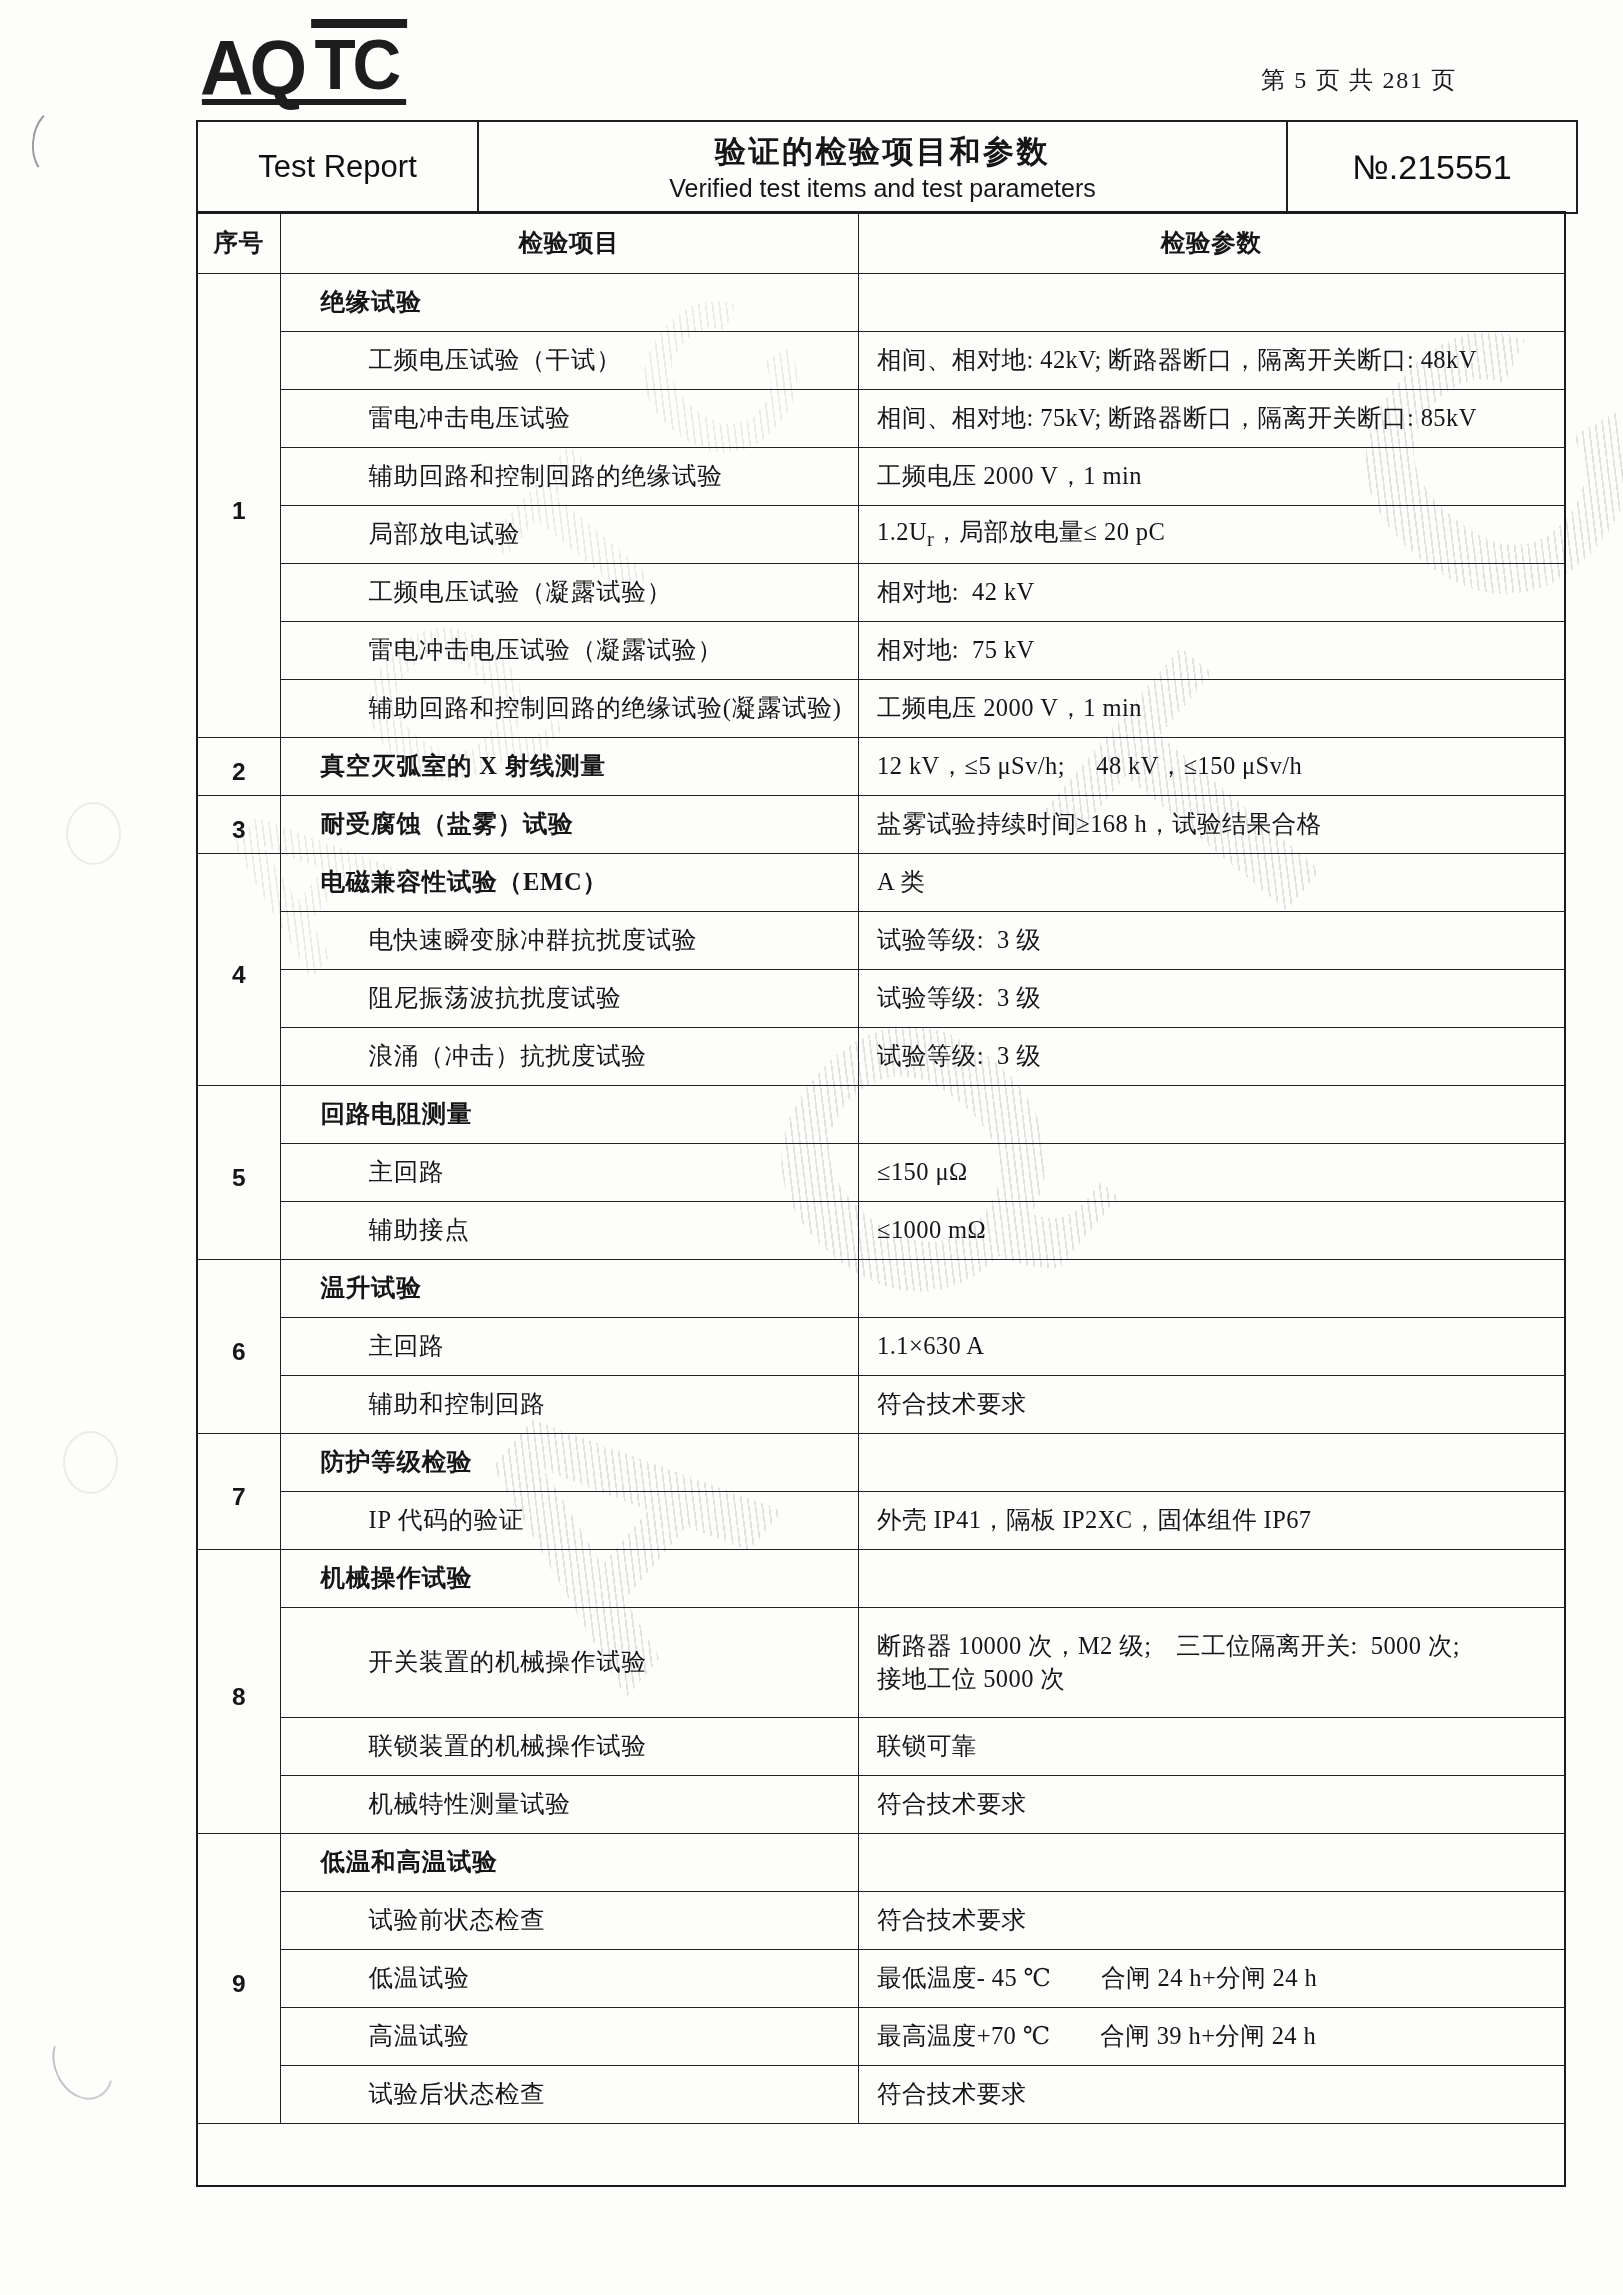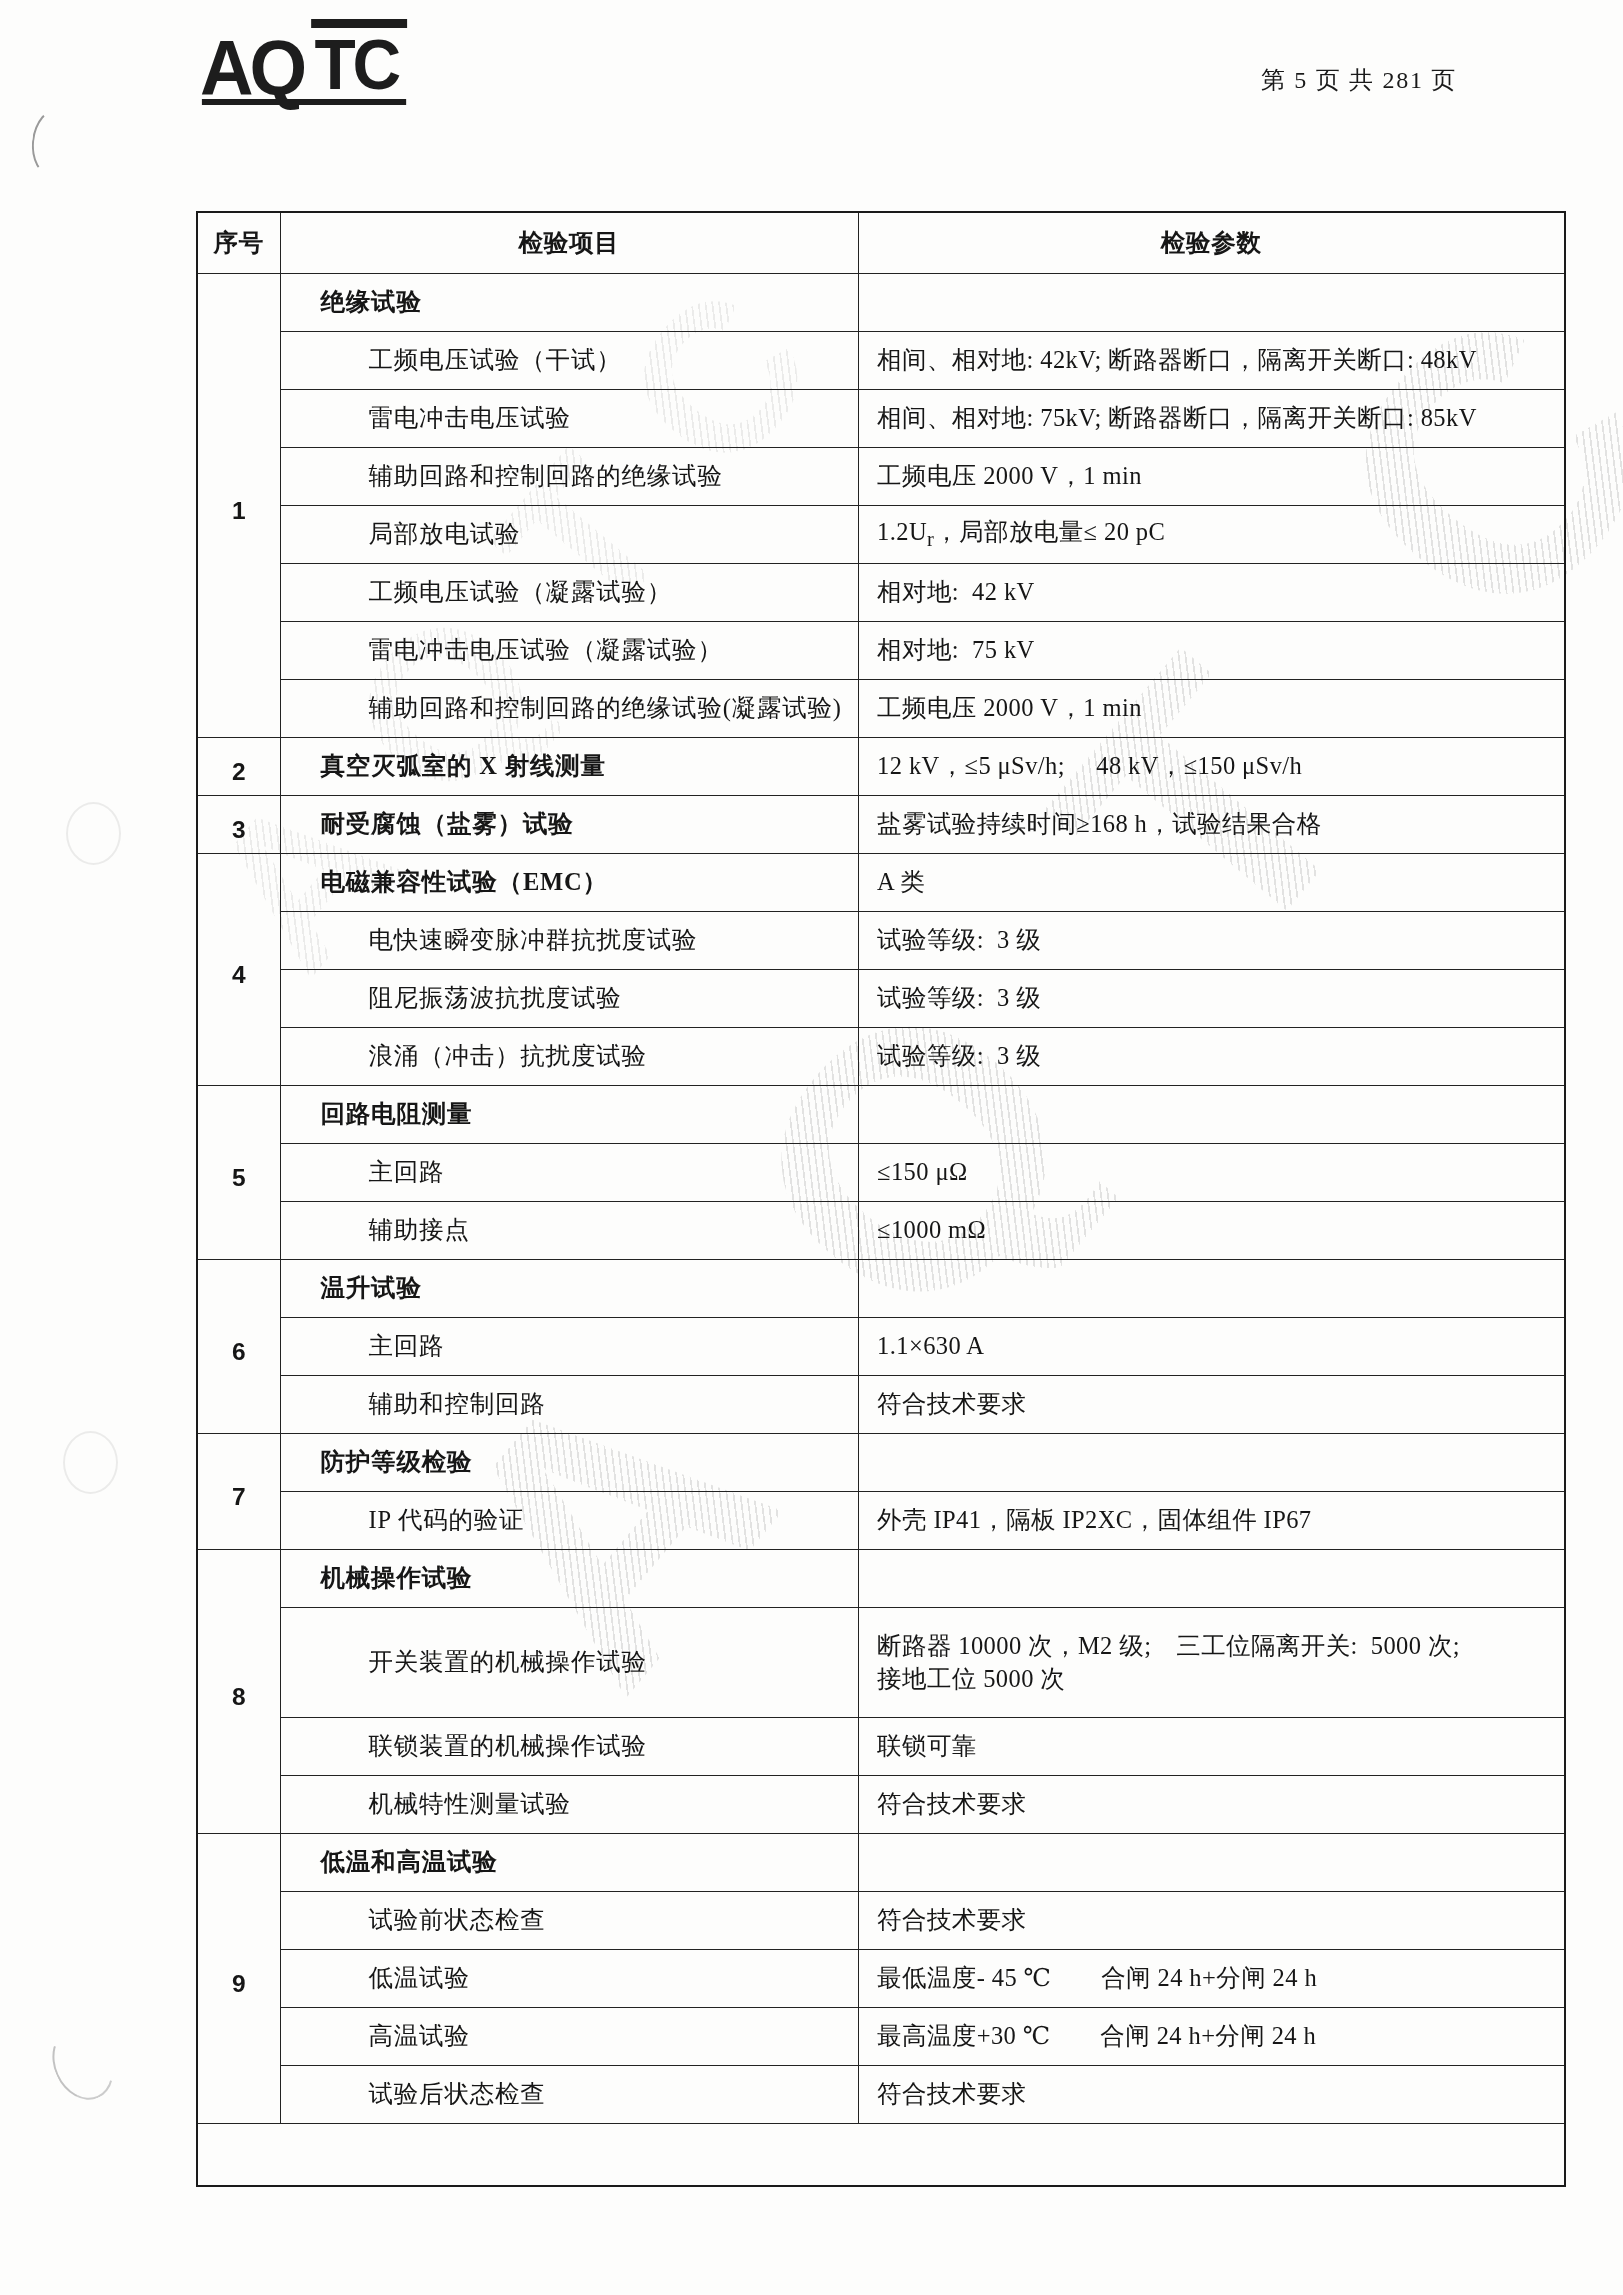--- a/index.html
+++ b/index.html
@@ -131,20 +131,32 @@
   <div class="ring ring2"></div>
   <div class="ring arc-bottom"></div>
 
   <div class="wm wm1">AQTC</div>
   <div class="wm wm2">AQTC</div>
 
   <div class="logo"><span class="logo-aq">AQ</span><span class="logo-tc"><i class="tc-bar"></i><span>TC</span></span></div>
 
   <div class="page-num">第 5 页 共 281 页</div>
 
+  <table class="band">
+    <tbody>
+        <tr>
+      <td class="b1">Test Report</td>
+      <td class="b2">
+        <div class="title-zh">验证的检验项目和参数</div>
+        <div class="title-en">Verified test items and test parameters</div>
+      </td>
+      <td class="b3">№.215551</td>
+    </tr>
+  </tbody>
+    </table>
 
   <table class="main">
     <colgroup>
         <col style="width:83px">
         <col style="width:578px">
         <col style="width:707px">
       </colgroup>
 
     <tbody>
         <tr class="r-head">
@@ -282,21 +294,21 @@
     <tr>
       <td class="item sub">试验前状态检查</td>
       <td class="param">符合技术要求</td>
     </tr>
     <tr>
       <td class="item sub">低温试验</td>
       <td class="param">最低温度- 45 ℃　　合闸 24 h+分闸 24 h</td>
     </tr>
     <tr>
       <td class="item sub">高温试验</td>
-      <td class="param">最高温度+30 ℃　　合闸 24 h+分闸 24 h</td>
+      <td class="param">最高温度+70 ℃　　合闸 39 h+分闸 24 h</td>
     </tr>
     <tr>
       <td class="item sub">试验后状态检查</td>
       <td class="param">符合技术要求</td>
     </tr>
 
     <tr class="r-empty">
       <td colspan="3"></td>
     </tr>
   </tbody>

